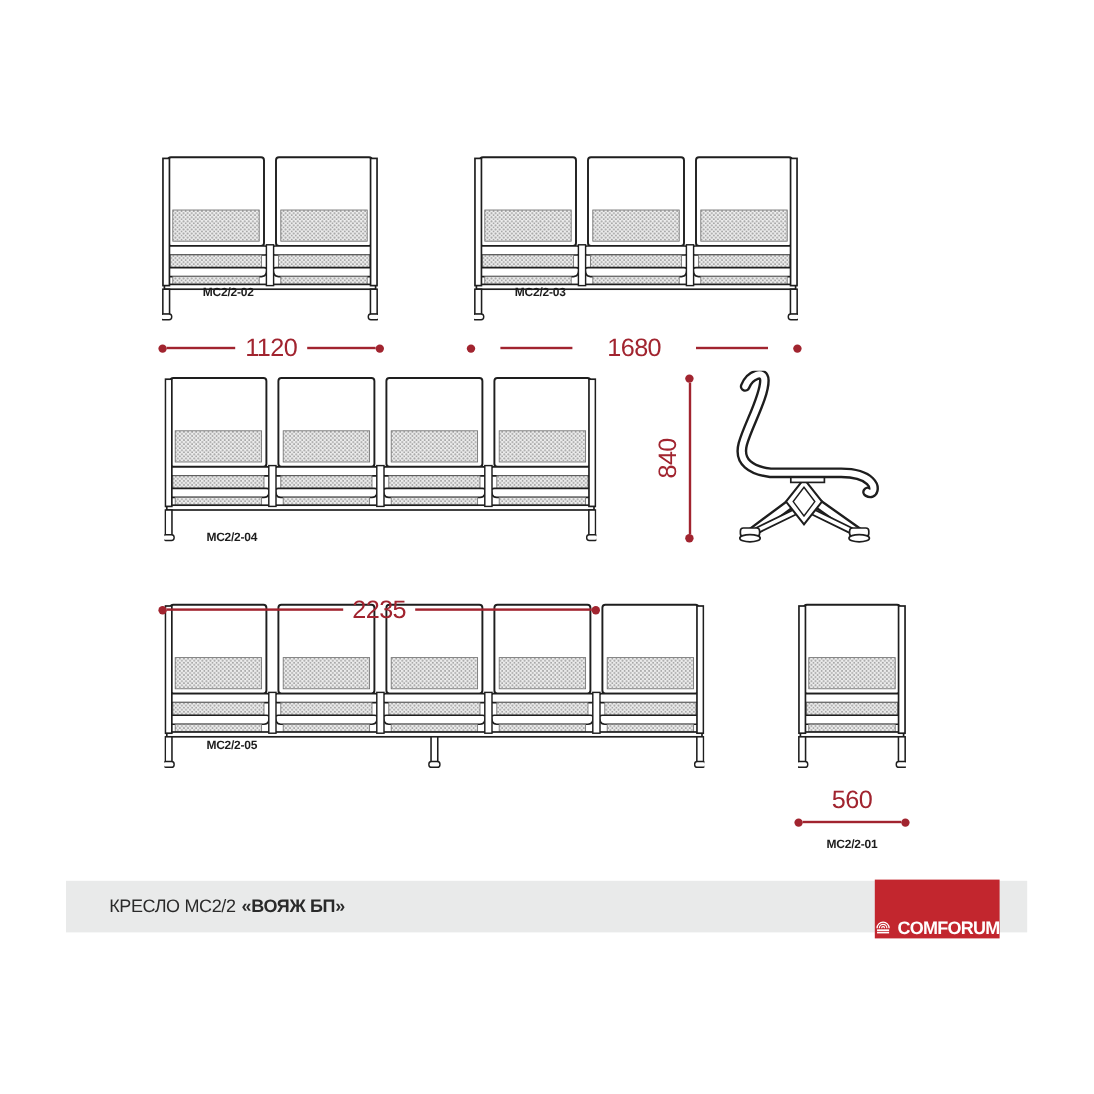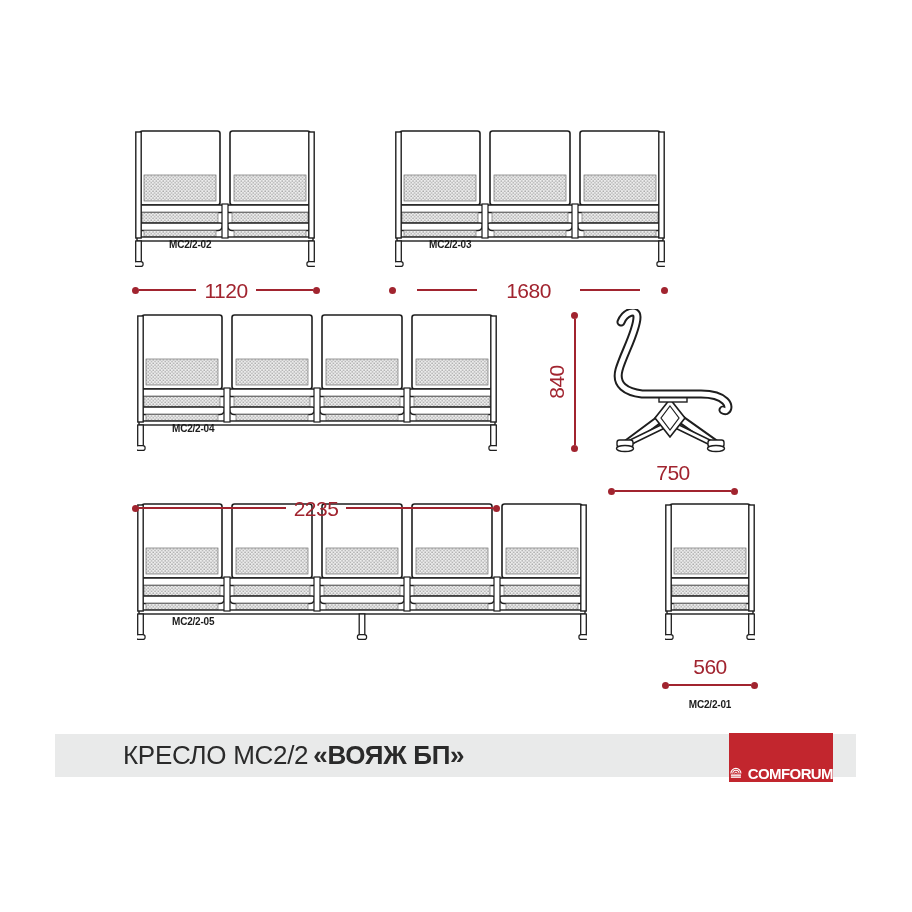--- a/index.html
+++ b/index.html
@@ -31,21 +31,21 @@
   .dim-above .dv{padding:0 0 4px;}
   .dim-above .drow{display:flex;align-items:center;width:100%;height:8px;}
   #dim-840{width:140px;height:32px;transform:rotate(-90deg);transform-origin:50% 50%;}
   .sideview{position:absolute;}
   
   .footer-bar{
     position:absolute;left:55px;top:734px;width:801px;height:43px;
     background:var(--footer-bg);display:flex;align-items:center;
   }
   .footer-title{
-    padding-left:68px;font-size:26px;color:#2a2a2a;letter-spacing:-0.3px;white-space:nowrap;
+    padding-left:36px;font-size:15px;color:#2a2a2a;letter-spacing:-0.3px;white-space:nowrap;
   }
   .footer-title .bold{font-weight:bold;margin-left:5px;}
   .logo{
     position:absolute;left:729px;top:733px;width:104px;height:49px;
     background:var(--logo-red);display:flex;align-items:flex-end;justify-content:center;gap:5px;
   }
   .logo-text{color:#fff;font-weight:bold;font-size:15px;letter-spacing:-0.6px;}
 </style>
 </head>
 <body>
@@ -230,21 +230,21 @@
         <rect x="0.8" y="3" width="5.4" height="106" fill="#fff" stroke="#1e1e1e" stroke-width="1.4"></rect>
         <rect x="83.8" y="3" width="5.4" height="106" fill="#fff" stroke="#1e1e1e" stroke-width="1.4"></rect>
         <rect x="0.7000000000000002" y="112" width="5.6" height="21" fill="#fff" stroke="#1e1e1e" stroke-width="1.3"></rect>
         <rect x="-1.0999999999999996" y="132.6" width="9.2" height="4.8" rx="2.2" fill="#fff" stroke="#1e1e1e" stroke-width="1.2"></rect>
         <rect x="83.7" y="112" width="5.6" height="21" fill="#fff" stroke="#1e1e1e" stroke-width="1.3"></rect>
         <rect x="81.9" y="132.6" width="9.2" height="4.8" rx="2.2" fill="#fff" stroke="#1e1e1e" stroke-width="1.2"></rect>
       </svg></div>
 
   <div class="blabel" style="left:169px;top:239px;">МС2/2-02</div>
   <div class="blabel" style="left:429px;top:239px;">МС2/2-03</div>
-  <div class="blabel" style="left:172px;top:423px;">МС2/2-04</div>
+  <div class="blabel" style="left:172px;top:443px;">МС2/2-04</div>
   <div class="blabel" style="left:172px;top:616px;">МС2/2-05</div>
   <div class="blabel" style="left:665px;top:699px;width:90px;text-align:center;">МС2/2-01</div>
 
   <div class="dim" style="left:132px;top:279px;width:188px;">
     <i class="dot"></i>
       <i class="dl"></i>
       <span class="dv">1120</span>
       <i class="dl"></i>
       <i class="dot"></i>
   </div>
@@ -265,28 +265,20 @@
 
   <div class="dim-above" id="dim-840" style="left:492px;top:366px;">
     <span class="dv">840</span>
     <div class="drow">
       <i class="dot"></i>
         <i class="dl"></i>
         <i class="dot"></i>
     </div>
   </div>
 
-  <div class="dim-above" style="left:608px;top:462px;width:130px;">
-    <span class="dv">750</span>
-    <div class="drow">
-      <i class="dot"></i>
-        <i class="dl"></i>
-        <i class="dot"></i>
-    </div>
-  </div>
 
   <div class="dim-above" style="left:662px;top:656px;width:96px;">
     <span class="dv">560</span>
     <div class="drow">
       <i class="dot"></i>
         <i class="dl"></i>
         <i class="dot"></i>
     </div>
   </div>
 

